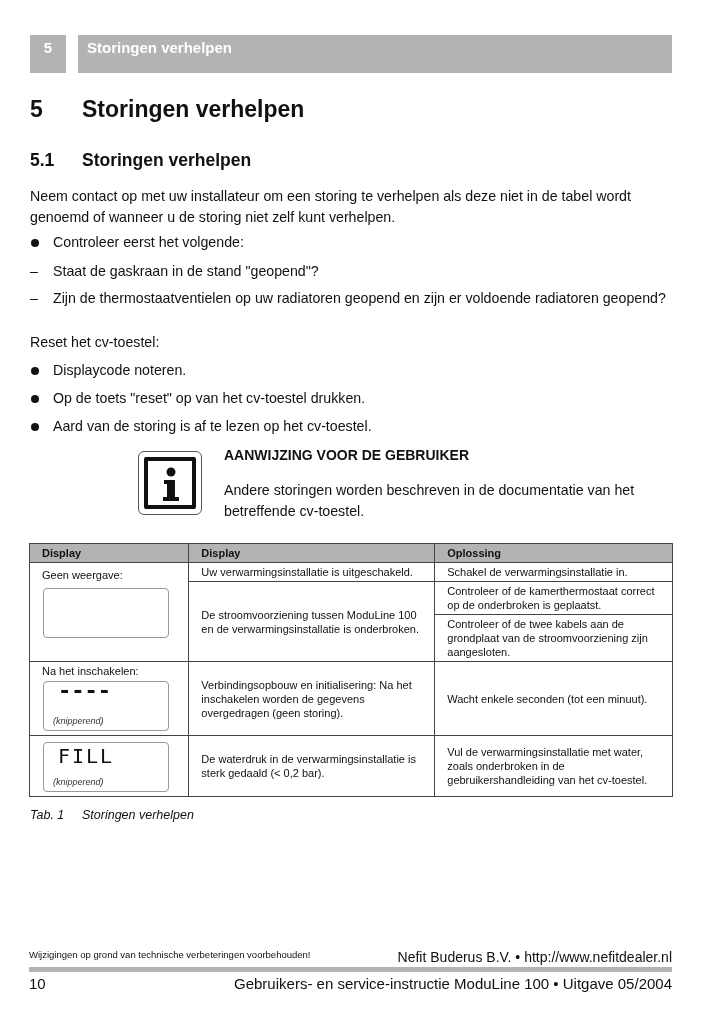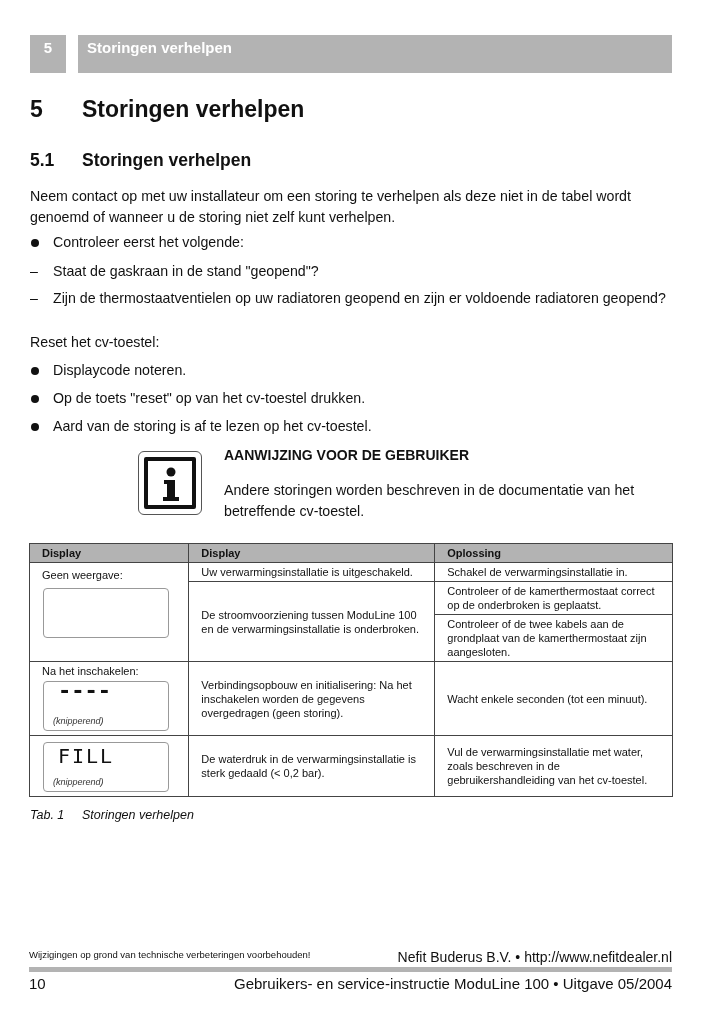--- a/index.html
+++ b/index.html
@@ -111,42 +111,42 @@
       <div class="lcd" style="margin-top:6px"></div>
     </td>
     <td>Uw verwarmingsinstallatie is uitgeschakeld.</td>
     <td>Schakel de verwarmingsinstallatie in.</td>
   </tr>
   <tr>
     <td rowspan="2" class="midcell">De stroomvoorziening tussen ModuLine 100 en de verwarmingsinstallatie is onderbroken.</td>
     <td>Controleer of de kamerthermostaat correct op de onderbroken is geplaatst.</td>
   </tr>
   <tr>
-    <td>Controleer of de twee kabels aan de grondplaat van de kamerthermostaat zijn aangesloten.</td>
+    <td>Controleer of de twee kabels aan de grondplaat van de stroomvoorziening zijn aangesloten.</td>
   </tr>
   <tr>
     <td>
       <div>Na het inschakelen:</div>
       <div class="lcd">
         <span class="dashes">----</span>
         <span class="sub">(knipperend)</span>
       </div>
     </td>
     <td class="midcell">Verbindingsopbouw en initialisering: Na het inschakelen worden de gegevens overgedragen (geen storing).</td>
     <td class="midcell">Wacht enkele seconden (tot een minuut).</td>
   </tr>
   <tr>
     <td>
       <div class="lcd" style="margin-top:4px">
         <span class="code">FILL</span>
         <span class="sub">(knipperend)</span>
       </div>
     </td>
     <td class="midcell">De waterdruk in de verwarmingsinstallatie is sterk gedaald (&lt; 0,2 bar).</td>
-    <td class="midcell">Vul de verwarmingsinstallatie met water, zoals beschreven in de gebruikershandleiding van het cv-toestel.</td>
+    <td class="midcell">Vul de verwarmingsinstallatie met water, zoals onderbroken in de gebruikershandleiding van het cv-toestel.</td>
   </tr>
 </tbody>
   </table>
 
 <div class="abs caption">
   <span class="num">Tab. 1</span><span>Storingen verhelpen</span>
 </div>
 
 <div class="abs foot-l">Wijzigingen op grond van technische verbeteringen voorbehouden!</div>
 <div class="abs foot-r">Nefit Buderus B.V. • http://www.nefitdealer.nl</div>

